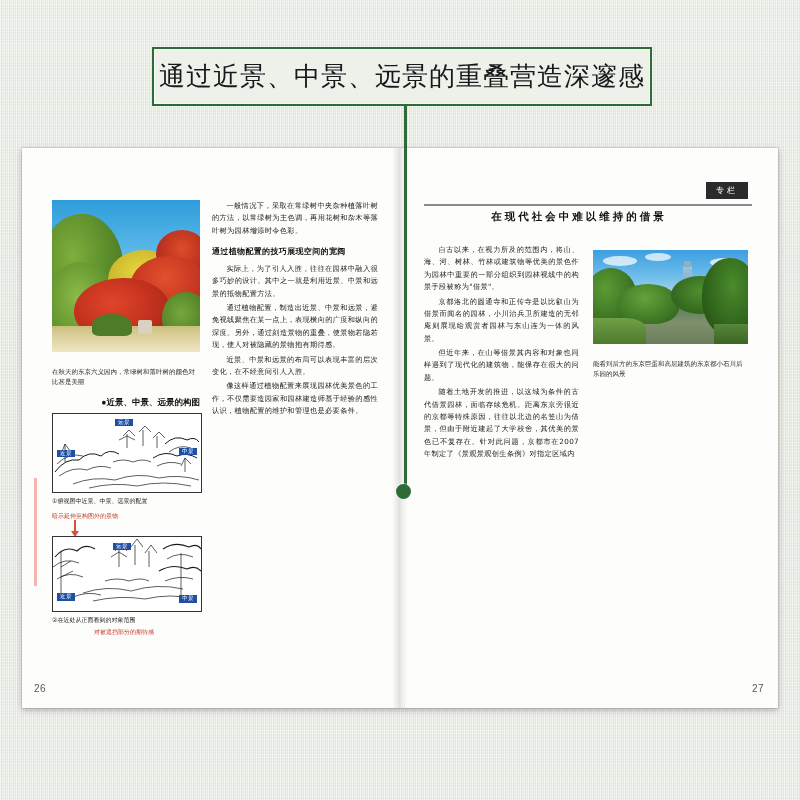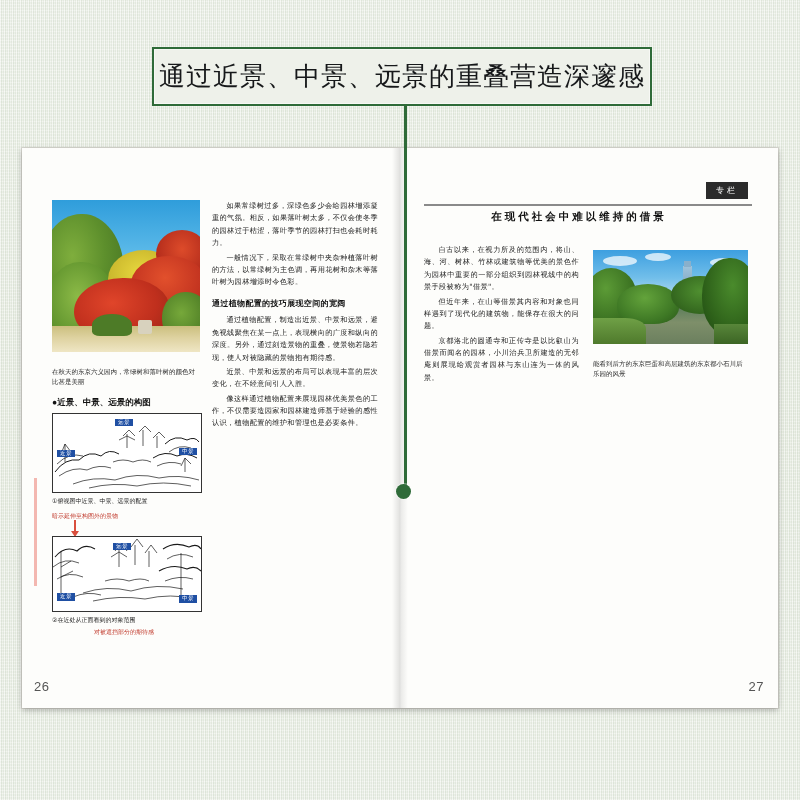--- a/index.html
+++ b/index.html
@@ -47,21 +47,21 @@
   #spread:after{ 
     content:"";position:absolute;left:50%;top:0;width:16px;height:100%;
     transform:translateX(-50%);
     background:linear-gradient(90deg,rgba(0,0,0,0) 0%,rgba(0,0,0,.10) 45%,rgba(0,0,0,.13) 50%,rgba(0,0,0,.08) 55%,rgba(0,0,0,0) 100%);
     pointer-events:none;
   }
   .page{position:relative;width:50%;height:100%;box-sizing:border-box;}
   .page.left{padding:52px 22px 0 30px;}
   .page.right{padding:52px 30px 0 24px;}
   .pagenum{
-    position:absolute;bottom:14px;font-size:13px;color:#555;letter-spacing:.5px;
+    position:absolute;bottom:14px;font-size:10px;color:#555;letter-spacing:.5px;
     font-family:"Liberation Sans",sans-serif;
   }
   .pagenum.l{left:12px;}
   .pagenum.r{right:14px;}
 
   
   .lp-cols{display:flex;gap:12px;height:100%;}
   .lp-left{width:148px;flex:0 0 148px;}
   .lp-right{flex:1;}
 
@@ -91,20 +91,21 @@
     background:#4d7b27;}
   .pa-lantern{position:absolute;left:86px;bottom:18px;width:14px;height:14px;background:#d8d2be;border-radius:2px;}
 
   .cap{
     font-size:6.5px;line-height:1.5;color:#2a2a2a;margin-top:16px;
     font-family:"DejaVu Sans","Liberation Sans",sans-serif;
   }
   .bullet-head{
     font-size:8.5px;font-weight:bold;color:#111;margin:9px 0 4px 0;
     font-family:Liberation Sans, sans-serif;
+    text-align:right;
   }
 
   
   .diagram{
     width:148px;height:78px;border:1px solid #333;background:#fff;position:relative;overflow:hidden;
   }
   .diagram.two{height:74px;}
   .dlabel{
     position:absolute;background:#1f4fa3;color:#fff;font-size:5.5px;
     padding:1px 3px;letter-spacing:.5px;line-height:1;
@@ -270,44 +271,45 @@
           <span class="dlabel" style="left:4px;bottom:10px">近景</span>
           <span class="dlabel" style="left:60px;top:6px">远景</span>
           <span class="dlabel" style="right:4px;bottom:8px">中景</span>
         </div>
         <div class="dcap">②在近处从正面看到的对象范围</div>
         <div class="redanno indent" style="margin-top:4px">对被遮挡部分的期待感</div>
       </div>
 
       <div class="lp-right">
         <div class="body-col">
-          <p>如果常绿树过多，深绿色多少会给园林增添凝重的气氛。相反，如果落叶树太多，不仅会使冬季的园林过于枯涩，落叶季节的园林打扫也会耗时耗力。</p>
           <p>一般情况下，采取在常绿树中夹杂种植落叶树的方法，以常绿树为主色调，再用花树和杂木等落叶树为园林增添时令色彩。</p>
           <div class="subhead">通过植物配置的技巧展现空间的宽阔</div>
+          <p>实际上，为了引人入胜，往往在园林中融入很多巧妙的设计。其中之一就是利用近景、中景和远景的抵物配置方法。</p>
           <p>通过植物配置，制造出近景、中景和远景，避免视线聚焦在某一点上，表现横向的广度和纵向的深度。另外，通过刻造景物的重叠，使景物若隐若现，使人对被隐藏的景物抱有期待感。</p>
           <p>近景、中景和远景的布局可以表现丰富的层次变化，在不经意间引人入胜。</p>
           <p>像这样通过植物配置来展现园林优美景色的工作，不仅需要造园家和园林建造师基于经验的感性认识，植物配置的维护和管理也是必要条件。</p>
         </div>
       </div>
     </div>
     <div class="pinkbar"></div>
     <div class="pagenum l">26</div>
   </div>
 
   <div class="page right">
     <div class="rp-tag">专栏</div>
     <div class="rp-rule"></div>
     <div class="rp-title">在现代社会中难以维持的借景</div>
 
     <div class="rp-cols">
       <div>
         <div class="body-col">
           <p>自古以来，在视力所及的范围内，将山、海、河、树林、竹林或建筑物等优美的景色作为园林中重要的一部分组织到园林视线中的构景手段被称为"借景"。</p>
+          <p>京都洛北的圆通寺和正传寺是以比叡山为借景而闻名的园林，小川治兵卫所建造的无邻庵则展现给观赏者园林与东山连为一体的风景。</p>
           <p>但近年来，在山等借景其内容和对象也同样遇到了现代化的建筑物，能保存在很大的问题。</p>
-          <p>京都洛北的圆通寺和正传寺是以比叡山为借景而闻名的园林，小川治兵卫所建造的无邻庵则展现给观赏者园林与东山连为一体的风景。</p>
+          <p>随着土地开发的推进，以这城为条件的古代借景园林，面临存续危机。距离东京旁很近的京都等特殊原因，往往以北边的名笠山为借景，但由于附近建起了大学校舍，其优美的景色已不复存在。针对此问题，京都市在2007年制定了《景观景观创生条例》对指定区域内</p>
         </div>
       </div>
       <div>
 
         <div class="photo-garden">
           <div class="pg-sky"></div>
           <div class="pg-cloud" style="left:10px;top:6px;width:34px;height:10px"></div>
           <div class="pg-cloud" style="left:52px;top:3px;width:26px;height:8px"></div>
           <div class="pg-cloud" style="right:8px;top:8px;width:30px;height:9px"></div>
           <div class="pg-tower"></div>

